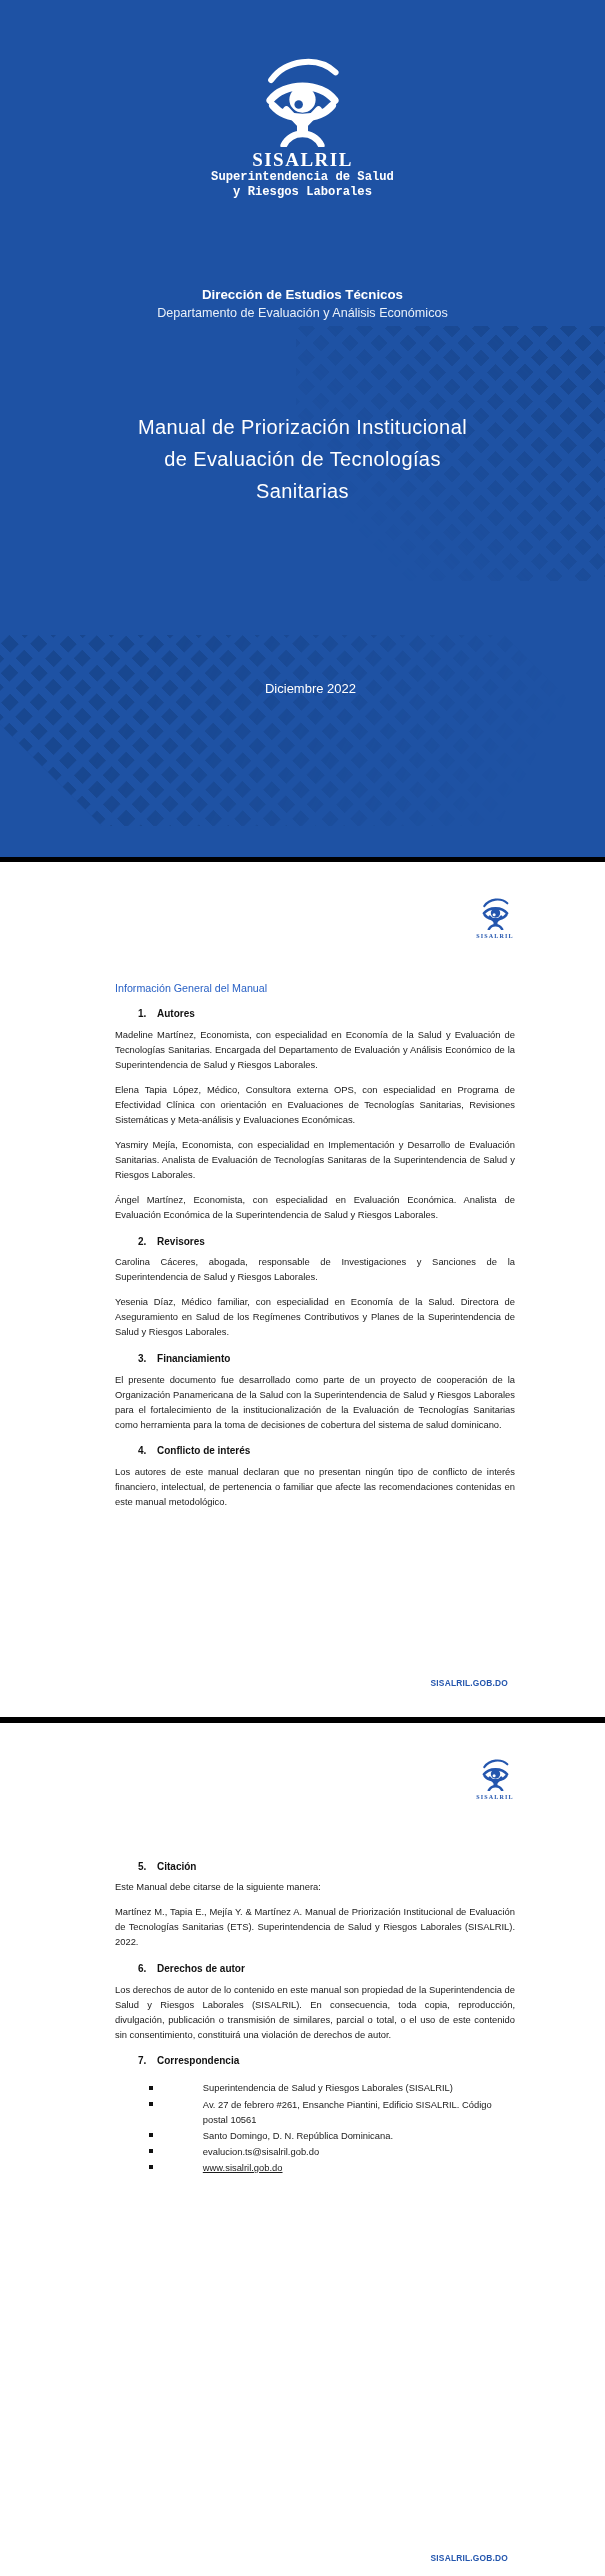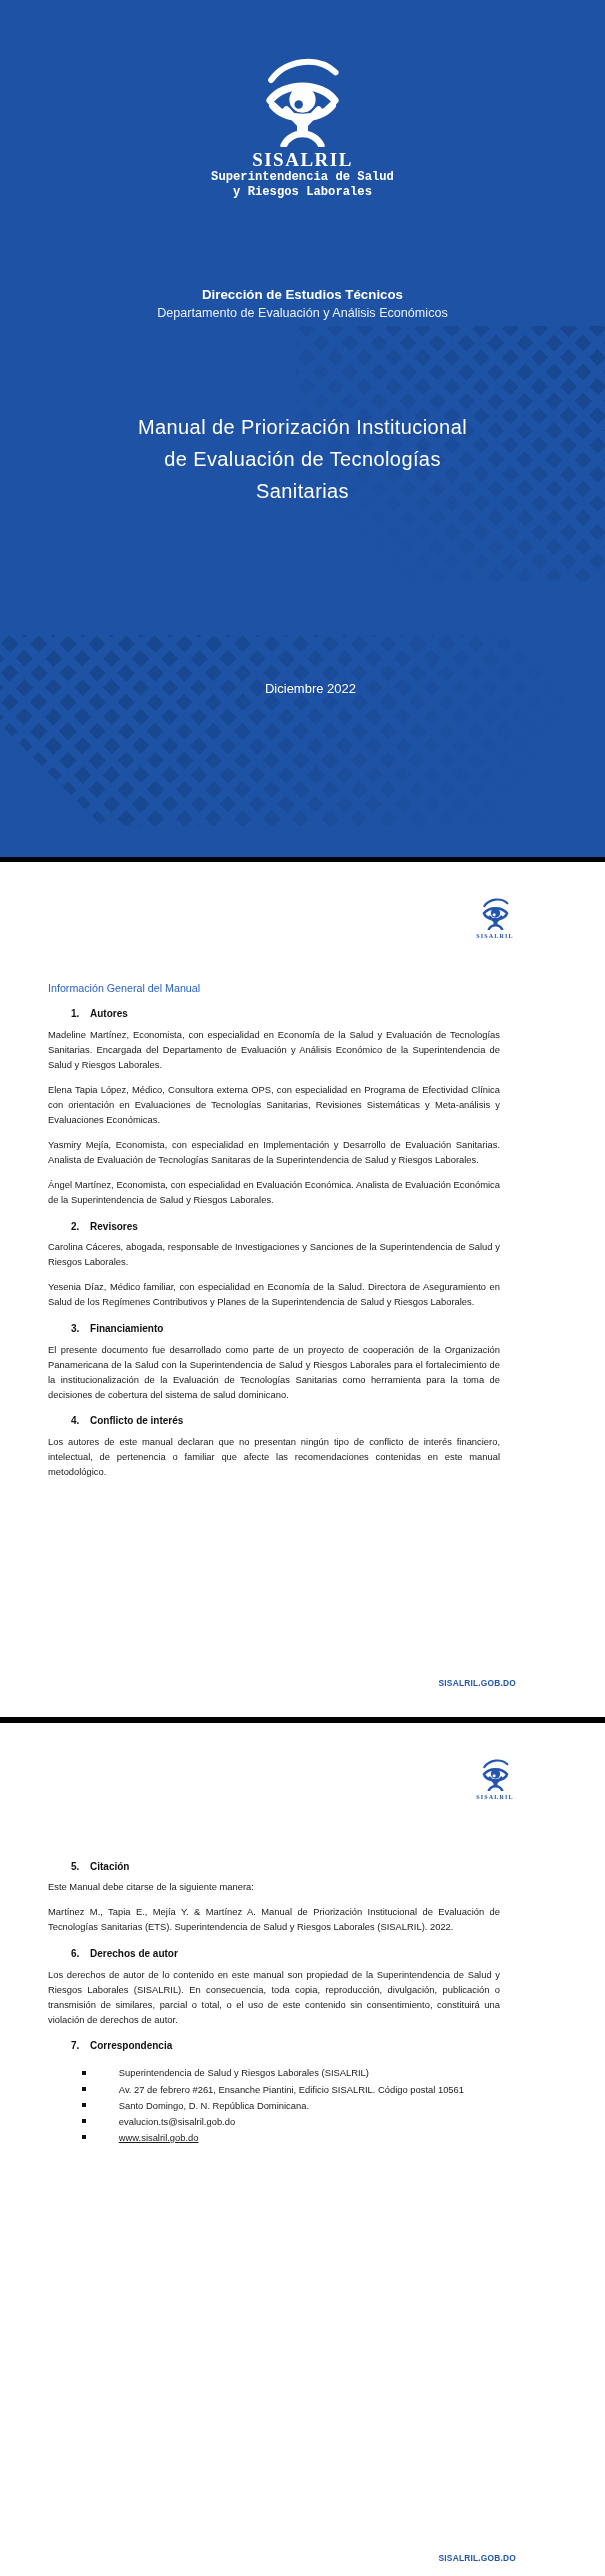--- a/index.html
+++ b/index.html
@@ -52,33 +52,33 @@
 
   
   .page--white{background:#fff;color:var(--text);}
   .page--p2{height:855px;}
   .page--p3{height:854px;}
   .page-logo{position:absolute;top:34px;right:85px;width:50px;text-align:center;color:var(--brand-blue);}
   .page-logo .logo-svg{width:35px;height:34px;}
   .page-logo .logo-dot{fill:#ffffff;}
   .page-logo .logo-word{font-family:"Liberation Serif",serif;font-weight:bold;font-size:6.1px;letter-spacing:1.1px;line-height:7.6px;}
 
-  .content{padding:0 89px 0 48px;font-size:9.4px;line-height:15px;color:var(--text);}
+  .content{padding:0 89px 0 115px;font-size:9.4px;line-height:15px;color:var(--text);}
   .info-title{margin:120px 0 0 0;color:var(--info-blue);font-size:10.7px;font-weight:normal;line-height:13px;}
   .section-head{display:flex;gap:10.7px;padding-left:23px;font-size:10px;font-weight:bold;color:#111;margin:12.2px 0 6.9px 0;line-height:13px;}
-  .body-par{margin:0 16px 10px 0;text-align:justify;}
+  .body-par{margin:0 1px 10px 0;text-align:justify;}
   .page--p3 .content{padding-top:137px;}
   .page--p3 .section-head:first-child{margin-top:0;}
 
   ul.contact{list-style:none;margin:13.7px 0 0 0;padding:0 0 0 34px;}
-  ul.contact li{display:flex;align-items:flex-start;margin:0 0 1.1px 0;}
+  ul.contact li{display:flex;align-items:flex-start;margin:0 0 1.1px 0;gap:17px;}
   .sq{flex:none;width:3.8px;height:3.8px;background:#111;margin-top:5.3px;margin-right:33px;}
   .link{text-decoration:underline;color:inherit;}
 
-  .page-footer{position:absolute;right:89px;color:var(--brand-blue);font-size:8.4px;font-weight:bold;letter-spacing:0.2px;}
+  .page-footer{position:absolute;right:97px;color:var(--brand-blue);font-size:8.4px;font-weight:bold;letter-spacing:0.2px;}
   .page--p2 .page-footer{bottom:29px;}
   .page--p3 .page-footer{bottom:13.7px;}
 </style>
 </head>
 <body>
 
 <div class="doc">
 
   <div class="page page--cover">
 

